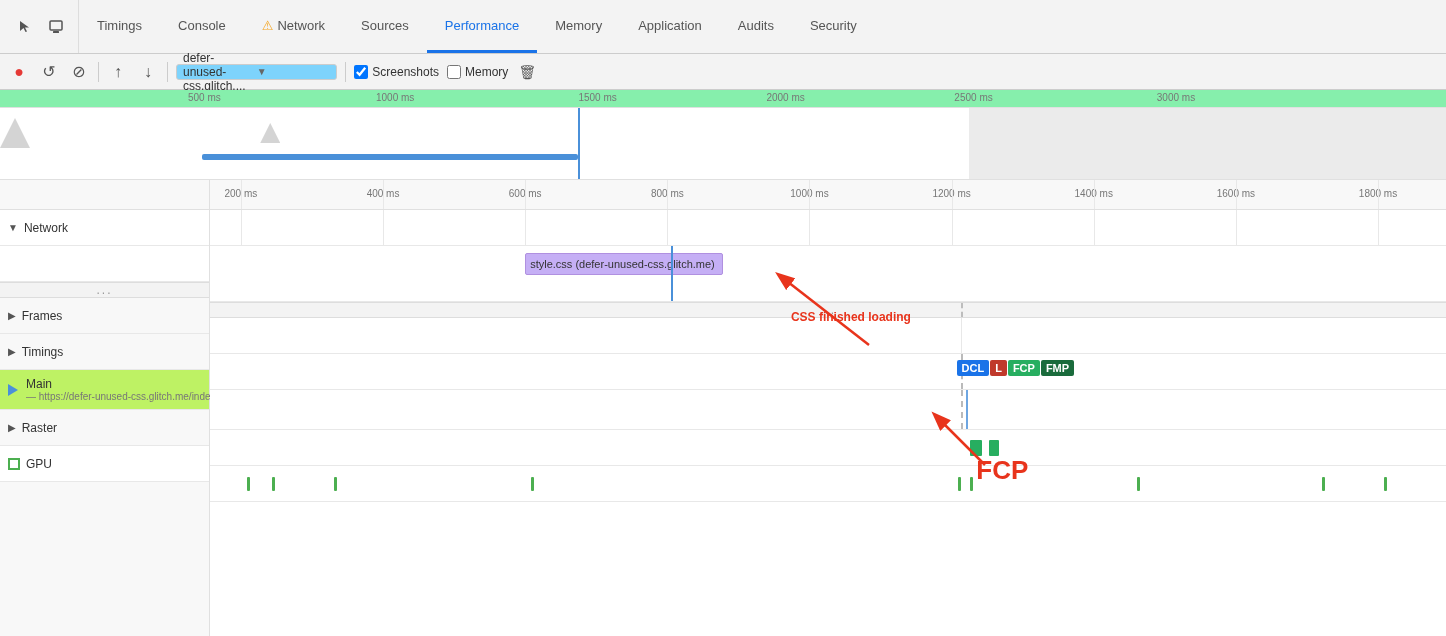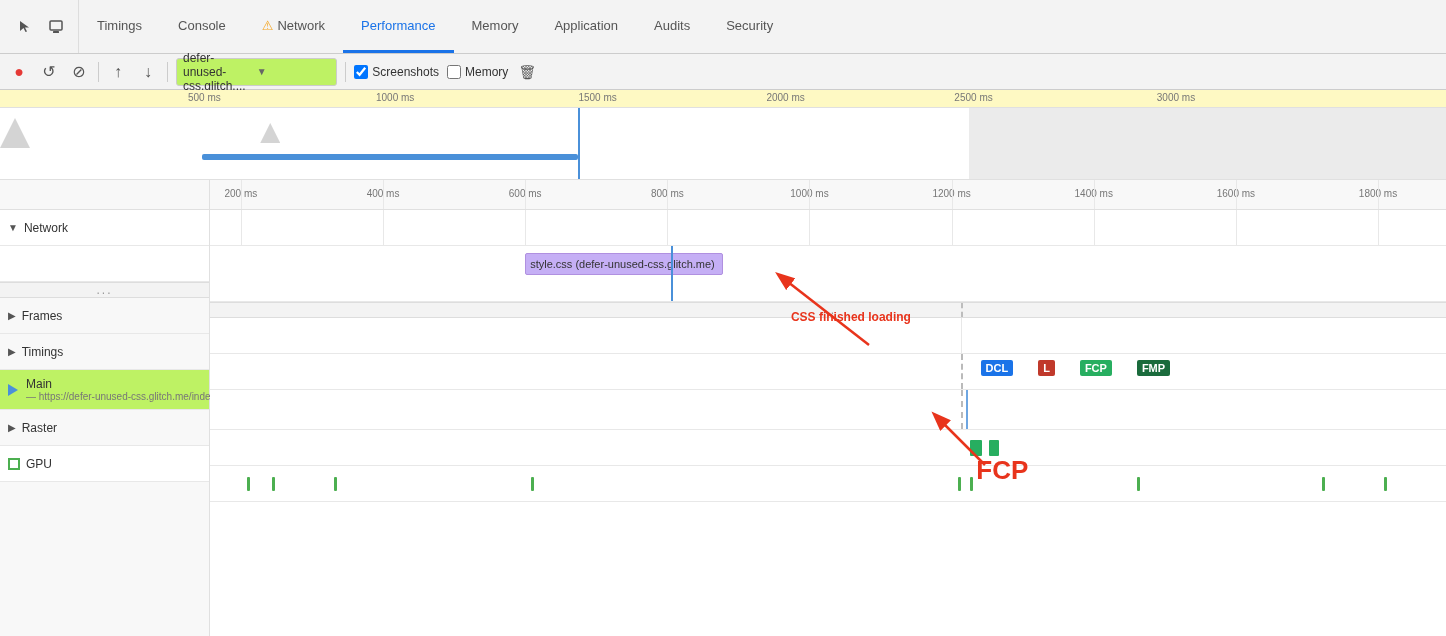--- a/index.html
+++ b/index.html
@@ -84,29 +84,29 @@
       font-size: 14px;
     }
     .toolbar-separator {
       width: 1px;
       height: 20px;
       background: #ccc;
     }
     .toolbar-select {
       display: flex;
       align-items: center;
-      background: #bef264;
+      background: #7dd3fc;
       border: 1px solid #ccc;
       border-radius: 3px;
       padding: 2px 6px;
       cursor: pointer;
       font-size: 12px;
       color: #333;
       min-width: 160px;
-      height: 28px;
+      height: 16px;
     }
     .toolbar-select span {
       flex: 1;
     }
     .toolbar-select .dropdown-arrow {
       color: #666;
       font-size: 10px;
     }
     .checkbox-item {
       display: flex;
@@ -146,21 +146,21 @@
       position: relative;
       overflow: hidden;
     }
     .overview-ruler {
       display: flex;
       position: absolute;
       top: 0;
       left: 0;
       right: 0;
       height: 18px;
-      background: #fef9c3;
+      background: #86efac;
       border-bottom: 1px solid #e0e0e0;
     }
     .ruler-label {
       position: absolute;
       font-size: 10px;
       color: #777;
       top: 2px;
     }
     .overview-content {
       position: absolute;
@@ -294,21 +294,20 @@
       display: flex;
       gap: 1px;
     }
     .badge {
       padding: 2px 5px;
       border-radius: 2px;
       font-size: 11px;
       font-weight: bold;
       color: #fff;
       cursor: pointer;
-      margin-left: 24px;
     }
     .badge-dcl { background: #1a73e8; }
     .badge-l { background: #c0392b; }
     .badge-fcp { background: #27ae60; }
     .badge-fmp { background: #1a6b3c; }
     .gpu-icon {
       width: 12px;
       height: 12px;
       border: 2px dashed #4caf50;
       margin-right: 6px;
@@ -391,20 +390,23 @@
   <div class="tab-item">
     <span>Timings</span>
   </div>
   <div class="tab-item">
     <span>Console</span>
   </div>
   <div class="tab-item">
     <span class="warning-icon">⚠</span>
     <span>Network</span>
   </div>
+  <div class="tab-item">
+    <span>Sources</span>
+  </div>
   <div class="tab-item active">
     <span>Performance</span>
   </div>
   <div class="tab-item">
     <span>Memory</span>
   </div>
   <div class="tab-item">
     <span>Application</span>
   </div>
   <div class="tab-item">

